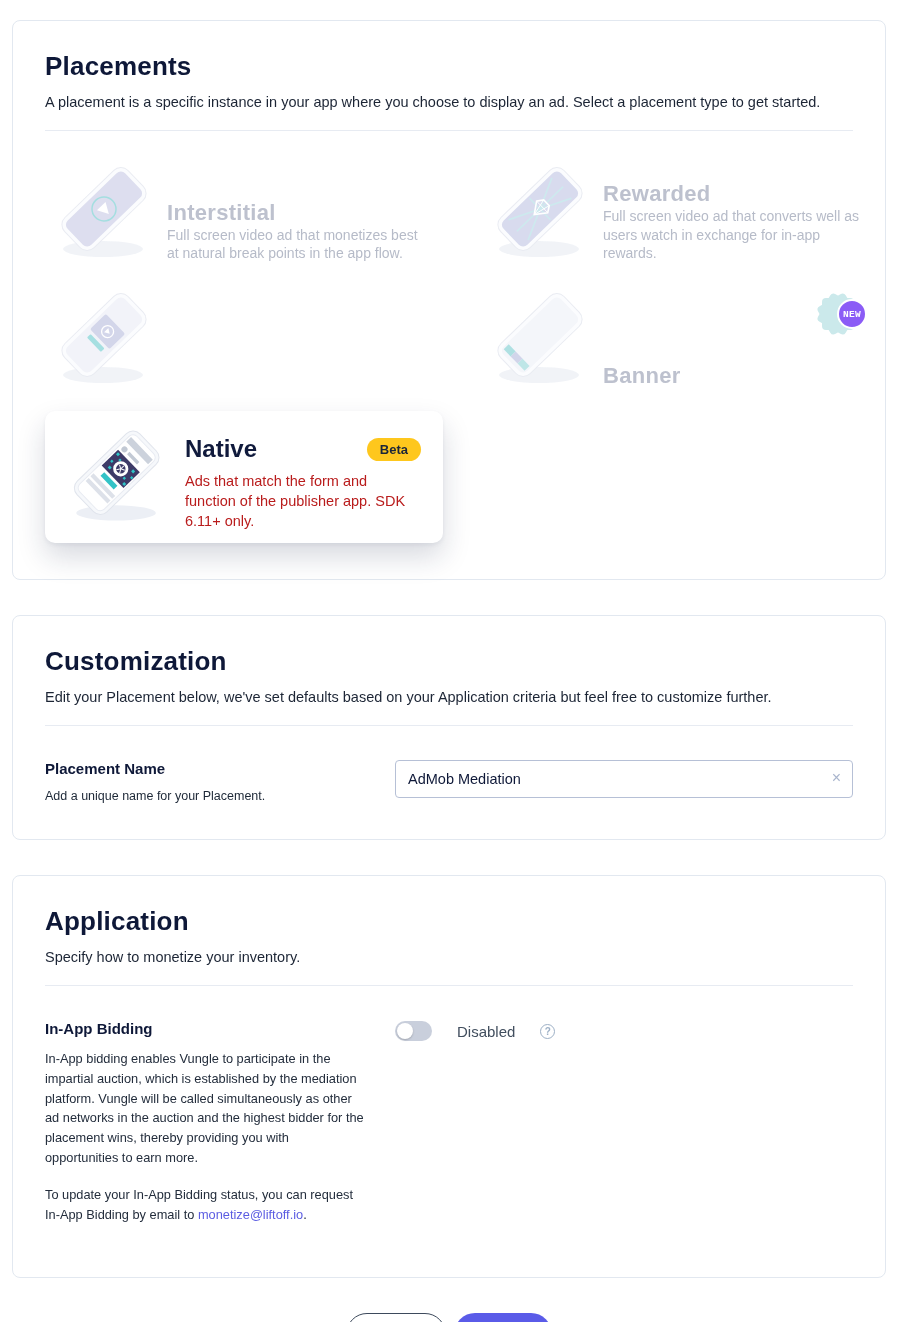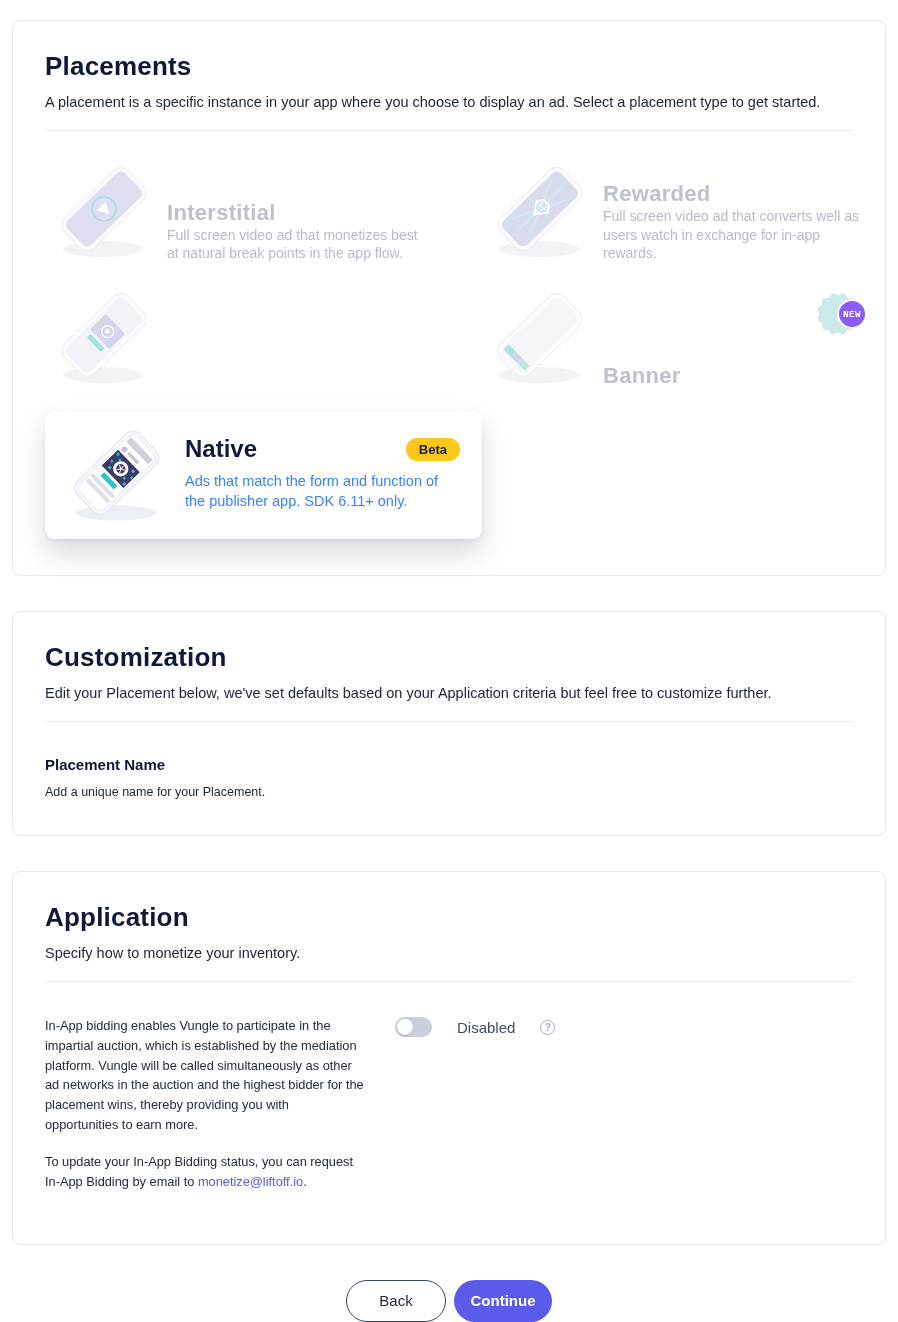--- a/index.html
+++ b/index.html
@@ -65,38 +65,38 @@
     border-radius: 50%;
     display: flex; align-items: center; justify-content: center;
     font-family: Liberation Mono, monospace;
     font-size: 9.5px; font-weight: bold; color: #ffffff;
     letter-spacing: .3px;
     margin-left: 14px;
   }
 
   
   .native-card {
-    width: 437px;
+    width: 398px;
     background: #ffffff;
     border-radius: 10px;
     box-shadow: 0 2px 4px rgba(20,30,60,.06), 0 14px 28px rgba(25,35,70,.17);
     padding: 12px 22px 12px 16px;
     display: flex; gap: 12px;
     align-items: flex-start;
   }
   .native-card .icon-box { width: 112px; height: 104px; flex: 0 0 auto; }
   .native-card .txt { padding-top: 12px; flex: 1; }
   .native-title-row { display: flex; align-items: center; justify-content: space-between; }
   .native-title { font-size: 24px; font-weight: bold; color: #101a3c; }
   .beta-badge {
     background: #fec71d; color: #1b2639;
     font-size: 13px; font-weight: bold;
     padding: 4px 13px; border-radius: 13px;
   }
-  .native-desc { margin-top: 8px; font-size: 14.5px; color: #3b82f6; line-height: 1.38; max-width: 255px; }
+  .native-desc { margin-top: 8px; font-size: 14.5px; color: #b91c1c; line-height: 1.38; max-width: 255px; }
 
   
   .field-row { display: flex; margin-top: 34px; }
   .label-col { width: 350px; flex: 0 0 auto; padding-right: 30px; }
   .field-label { font-size: 15px; font-weight: bold; color: #0e1838; margin-bottom: 12px; }
   .field-help { font-size: 12.5px; color: #1c2736; }
   .value-col { flex: 1; }
 
   .input-wrap { position: relative; }
   .input-wrap input {
@@ -304,30 +304,37 @@
   <section class="card">
     <h1>Customization</h1>
     <p class="card-sub">Edit your Placement below, we've set defaults based on your Application criteria but feel free to customize further.</p>
     <hr class="divider">
 
     <div class="field-row">
       <div class="label-col">
         <div class="field-label">Placement Name</div>
         <div class="field-help">Add a unique name for your Placement.</div>
       </div>
+      <div class="value-col">
+        <div class="input-wrap">
+          <input type="text" value="AdMob Mediation" style="">
+          <span class="clear-x">×</span>
+        </div>
+      </div>
     </div>
   </section>
 
   <section class="card">
     <h1>Application</h1>
     <p class="card-sub">Specify how to monetize your inventory.</p>
     <hr class="divider">
 
     <div class="field-row">
       <div class="label-col">
+        <div class="field-label">In-App Bidding</div>
         <p class="bidding-desc">In-App bidding enables Vungle to participate in the impartial auction, which is established by the mediation platform. Vungle will be called simultaneously as other ad networks in the auction and the highest bidder for the placement wins, thereby providing you with opportunities to earn more.</p>
         <p class="bidding-desc"><span>To update your In-App Bidding status, you can request In-App Bidding by email to </span><a href="#" class="email-link">monetize@liftoff.io</a><span>.</span></p>
       </div>
       <div class="value-col">
         <div class="toggle-row">
           <span class="toggle">
               <span class="knob"></span>
             </span>
           <span class="toggle-state">Disabled</span>
           <span class="help-circle">?</span>

